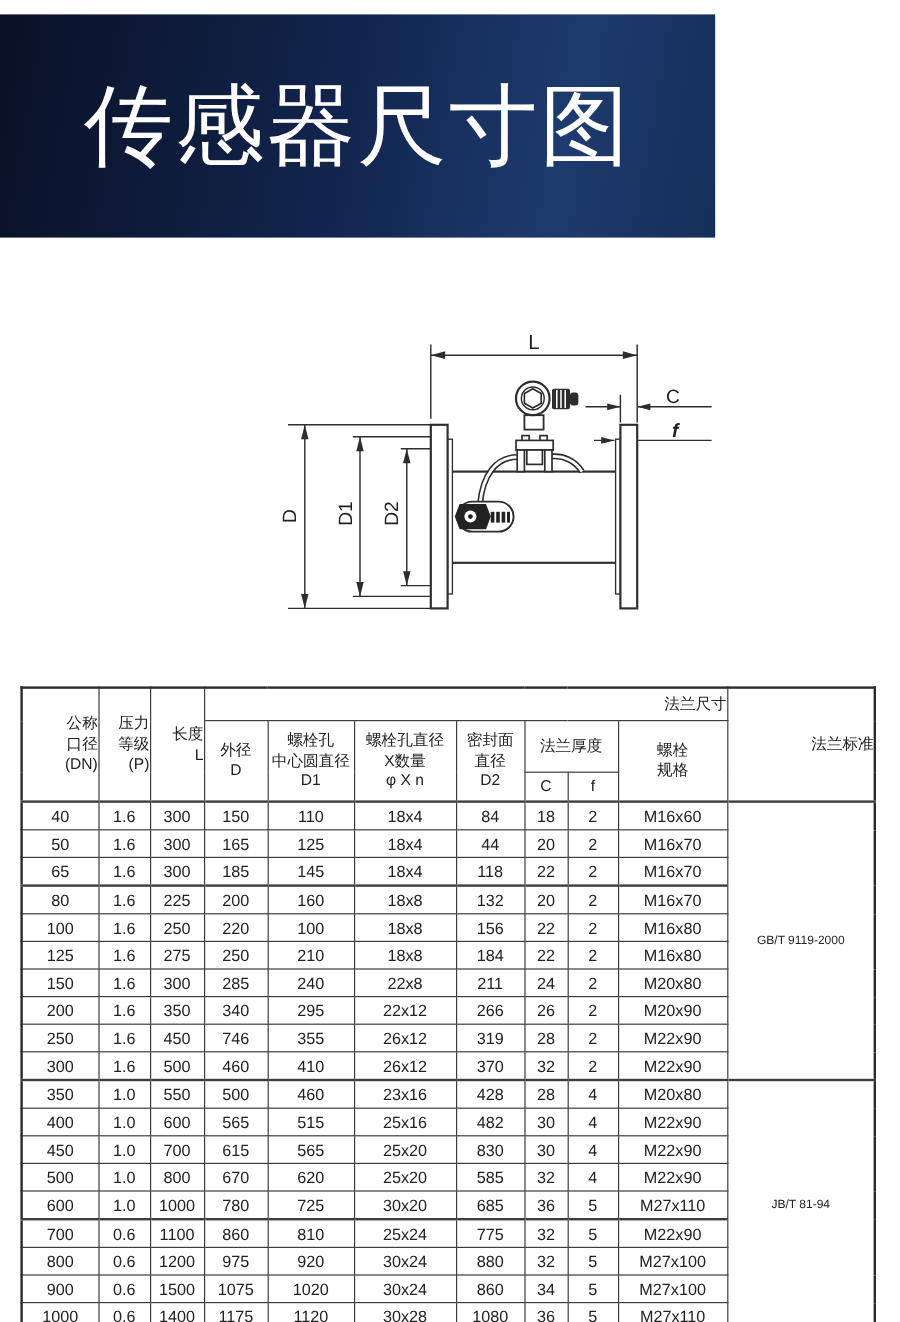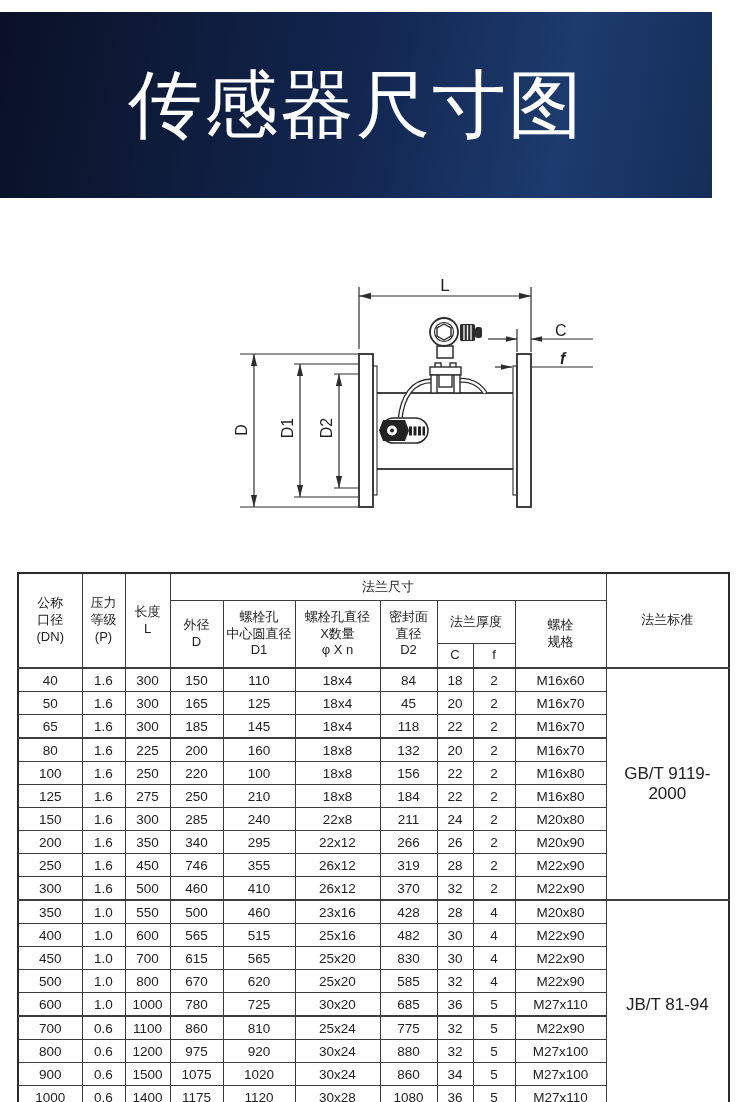--- a/index.html
+++ b/index.html
@@ -3,21 +3,21 @@
 <meta charset="utf-8">
 <style>
   html,body{margin:0;padding:0;}
   body{
     width:750px;height:1102px;position:relative;background:#ffffff;
     font-family:"Liberation Sans","DejaVu Sans",sans-serif;
     overflow:hidden;color:#222;
   }
   
   .banner{
-    position:absolute;top:12px;left:0;width:712px;height:186px;
+    position:absolute;top:12px;left:0;width:596px;height:186px;
     display:flex;align-items:center;justify-content:center;
     background:#122650; 
   }
   .banner h1{
     margin:0;color:#ffffff;font-size:74px;font-weight:500;
     letter-spacing:2px;line-height:1;white-space:nowrap;
   }
   
   .diagram{position:absolute;top:268px;left:168px;width:434px;height:304px;}
   .diagram svg{display:block;width:434px;height:304px;}
@@ -27,27 +27,27 @@
     position:absolute;top:572px;left:17px;width:711px;
     border-collapse:collapse;table-layout:fixed;
     text-align:center;color:#222;
     border:2px solid #2b2b2b;
   }
   table.dims th,table.dims td{
     border:1px solid #3d3d3d;padding:0;margin:0;
     font-weight:normal;vertical-align:middle;
   }
   thead th{font-size:13px;line-height:1.3;white-space:pre-line;}
-  tr.hr1 th{height:26px;}
+  tr.hr1 th{height:26px;text-align:right;}
   tr.hr2 th{height:42px;}
   tr.hr3 th{height:23px;}
   tbody td{height:22px;font-size:13.5px;}
   tbody tr:first-child td{border-top-width:2px;}
   tbody tr.thick td{border-top-width:2px;margin-left:24px;}
-  td.standard-cell{font-size:17px;}
+  td.standard-cell{font-size:10px;}
 </style>
 </head>
 <body>
 
 <div class="banner" style="background: linear-gradient(100deg, rgb(10, 17, 38) 0%, rgb(18, 38, 80) 50%, rgb(29, 59, 110) 78%, rgb(21, 46, 89) 100%);">
   <h1>传感器尺寸图</h1>
 </div>
 
 <div class="diagram">
   <svg viewBox="170 268 434 304" xmlns="http://www.w3.org/2000/svg">
@@ -213,21 +213,21 @@
         <td>M16x60</td>
         <td rowspan="10" class="standard-cell">GB/T 9119-2000</td>
       </tr>
       <tr>
         <td>50</td>
         <td>1.6</td>
         <td>300</td>
         <td>165</td>
         <td>125</td>
         <td>18x4</td>
-        <td>45</td>
+        <td>44</td>
         <td>20</td>
         <td>2</td>
         <td>M16x70</td>
       </tr>
       <tr>
         <td>65</td>
         <td>1.6</td>
         <td>300</td>
         <td>185</td>
         <td>145</td>

